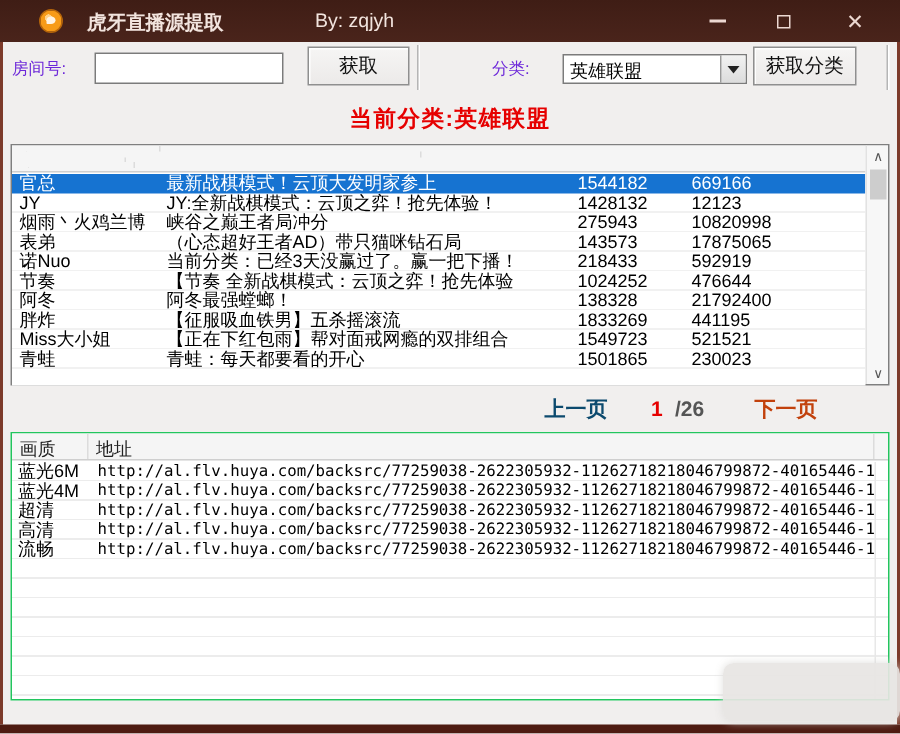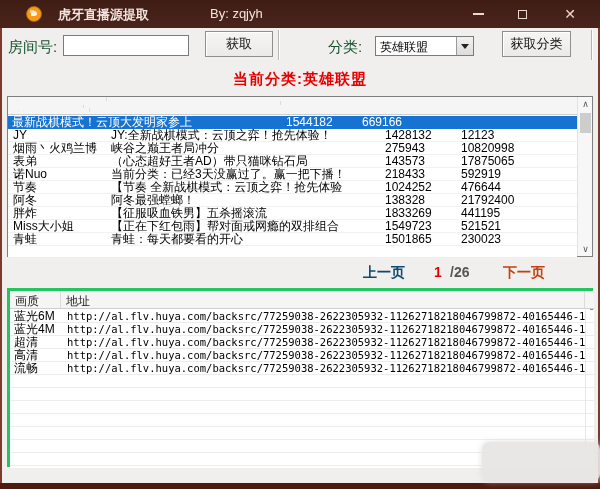--- a/index.html
+++ b/index.html
@@ -23,33 +23,33 @@
   .glyph-min { width:11px; height:2px; background:#ecd8d1; }
   .glyph-max { width:9px; height:9px; border:1.5px solid #ecd8d1; }
   .glyph-close { color:#ecd8d1; font-size:14px; line-height:14px; }
 
   
   .edge-l { position:absolute; left:0; top:28px; width:2px; height:455px; background:#7c3a2a; }
   .edge-r { position:absolute; right:0; top:28px; width:2px; height:455px; background:#7c3a2a; }
   .edge-b { position:absolute; left:0; top:483px; width:600px; height:6px; background:#4e1b11; }
 
   
-  .lbl { position:absolute; font-size:15px; color:#14532d; }
+  .lbl { position:absolute; font-size:11px; color:#6d28d9; }
   .room-input { position:absolute; left:63px; top:35px; width:126px; height:21px;
     border:1px solid #7b7b7b; background:#fff; font-size:12px; padding:0 3px; }
   .btn { position:absolute; height:26px; background:linear-gradient(180deg,#f6f5f4,#eceae9);
     border:1px solid #8f8f8f; box-shadow:inset 1px 1px 0 #ffffff; font-size:13px; color:#111;
     display:flex; align-items:center; justify-content:center; cursor:default; }
   .btn-fetch { left:205px; top:31px; width:68px; }
   .btn-fetch-cat { left:502px; top:31px; width:69px; }
   .vsep { position:absolute; width:1px; background:#b5b5b5; box-shadow:1px 0 0 #ffffff; }
   .sep1 { left:278px; top:30px; height:30px; }
   .sep2 { left:591px; top:30px; height:30px; }
 
-  .combo { position:absolute; left:375px; top:36px; width:99px; height:20px;
+  .combo { position:absolute; left:375px; top:36px; width:123px; height:20px;
     border:1px solid #7b7b7b; background:#fff; display:flex; }
   .combo-value { flex:1; font-size:12px; padding:2px 0 0 4px; color:#000; overflow:hidden; white-space:nowrap; }
   .combo-btn { width:17px; height:100%; background:linear-gradient(180deg,#f2f2f2,#dcdcdc);
     border-left:1px solid #9a9a9a; display:flex; align-items:center; justify-content:center; }
   .combo-arrow { width:0; height:0; border-left:4px solid transparent; border-right:4px solid transparent;
     border-top:5px solid #222; }
 
   .current-cat { position:absolute; left:0; top:70px; width:600px; text-align:center;
     font-size:15px; font-weight:bold; color:#e60000; letter-spacing:1px; }
 
@@ -79,21 +79,21 @@
 
   
   .pg { position:absolute; font-size:14px; font-weight:bold; }
   .pg-prev { left:363px; top:264px; color:#0c4a6e; }
   .pg-cur  { left:434px; top:264px; color:#e60000; }
   .pg-total{ left:450px; top:264px; color:#555; font-weight:bold; }
   .pg-next { left:503px; top:264px; color:#c2410c; }
 
   
   .q-table { position:absolute; left:7px; top:288px; width:586px; height:179px;
-    border:3px solid #22c55e; background:#fff; }
+    border:1px solid #22c55e; background:#fff; }
   .q-header { position:absolute; left:0; top:0; width:584px; height:18px; background:#f5f5f5;
     border-bottom:1px solid #cfcfcf; display:flex; }
   .q-hcell { height:100%; border-right:1px solid #dcdcdc; font-size:12px; color:#222; padding:2px 0 0 5px; }
   .qh1 { width:51px; } .qh2 { width:524px; } .qh3 { flex:1; border-right:none; }
   .q-body { position:absolute; left:0; top:19px; width:584px; height:158px; overflow:hidden;
     background:repeating-linear-gradient(180deg,#ffffff 0 12px,#ececec 12px 13px); }
   .q-vline { position:absolute; left:575px; top:19px; width:1px; height:158px; background:#e8e8e8; }
   .q-row { display:flex; height:13px; line-height:13px; white-space:nowrap; }
   .q-label { width:51px; padding-left:4px; font-size:12px; color:#000; overflow:hidden; }
   .q-url { width:524px; padding-left:6px; font-size:10.5px; font-family:"DejaVu Sans Mono",monospace;
@@ -145,20 +145,21 @@
   <div class="stream-table">
     <div class="st-header">
       <div class="st-hcell hc1">主播</div>
       <div class="st-hcell hc2">直播标题</div>
       <div class="st-hcell hc3">在线人数</div>
       <div class="st-hcell hc4">房间号</div>
       <div class="st-hcell hc5"></div>
     </div>
     <div class="st-body">
       <div class="st-row selected">
+        <span class="st-cell sc1">官总</span>
         <span class="st-cell sc2">最新战棋模式！云顶大发明家参上</span>
         <span class="st-cell sc3">1544182</span>
         <span class="st-cell sc4">669166</span>
         <span class="st-cell sc5"></span>
       </div>
       <div class="st-row">
         <span class="st-cell sc1">JY</span>
         <span class="st-cell sc2">JY:全新战棋模式：云顶之弈！抢先体验！</span>
         <span class="st-cell sc3">1428132</span>
         <span class="st-cell sc4">12123</span>

